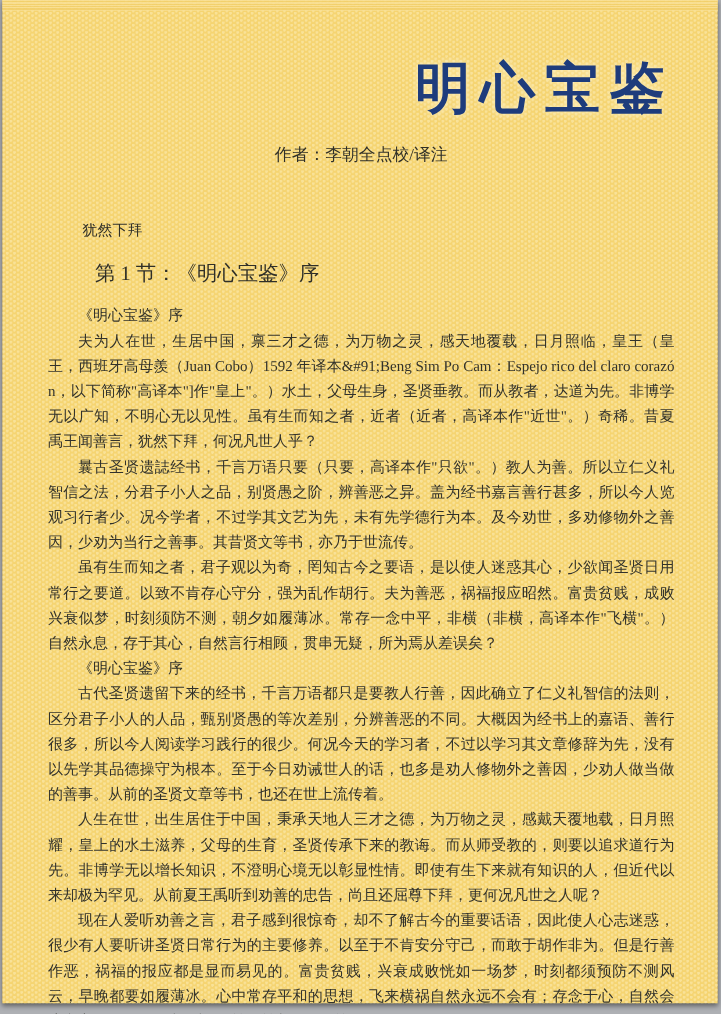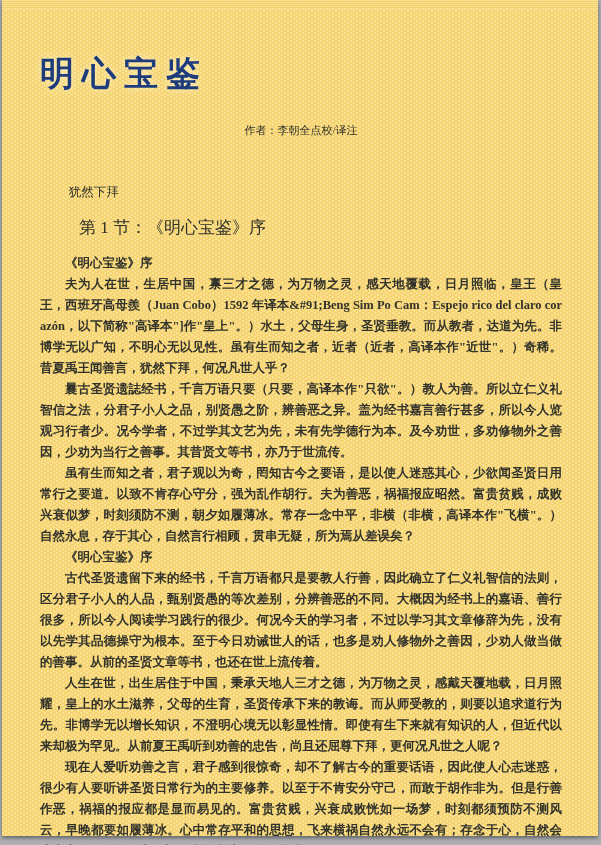--- a/index.html
+++ b/index.html
@@ -37,32 +37,32 @@
     content: "";
     position: absolute;
     left: 0; top: 0; right: 0;
     height: 9px;
     background: repeating-linear-gradient(180deg, #f9e095 0 1px, #f2cf6a 1px 2px);
     opacity: .85;
   }
   .doc-title {
     margin: 0;
     padding-top: 54px;
-    text-align: left;
-    font-size: 34px;
+    text-align: right;
+    font-size: 46px;
     line-height: 40px;
     font-weight: bold;
     letter-spacing: 8px;
     color: #1e3c7c;
     text-shadow: 0 0 6px rgba(255,245,210,0.9);
   }
   .author-line {
     margin: 27px 0 0 0;
     text-align: center;
-    font-size: 11px;
+    font-size: 14px;
     line-height: 18px;
     color: #2f2f28;
   }
   .part-heading {
     margin: 43px 0 0 0;
     font-size: 12.5px;
     line-height: 21px;
     color: #2f2f28;
     text-indent: 2.3em;
   }
@@ -77,21 +77,20 @@
     margin: 15px 0 0 0;
     font-size: 12.5px;
     line-height: 21px;
     color: #32322b;
   }
   .para {
     margin: 0;
     text-indent: 2em;
     text-align: justify;
     word-break: break-all;
-    font-weight: bold;
   }
 </style>
 </head>
 <body>
 
 <div class="canvas">
   <div class="page">
     <h1 class="doc-title">明心宝鉴</h1>
     <p class="author-line">作者：李朝全点校/译注</p>
     <p class="part-heading">犹然下拜</p>

